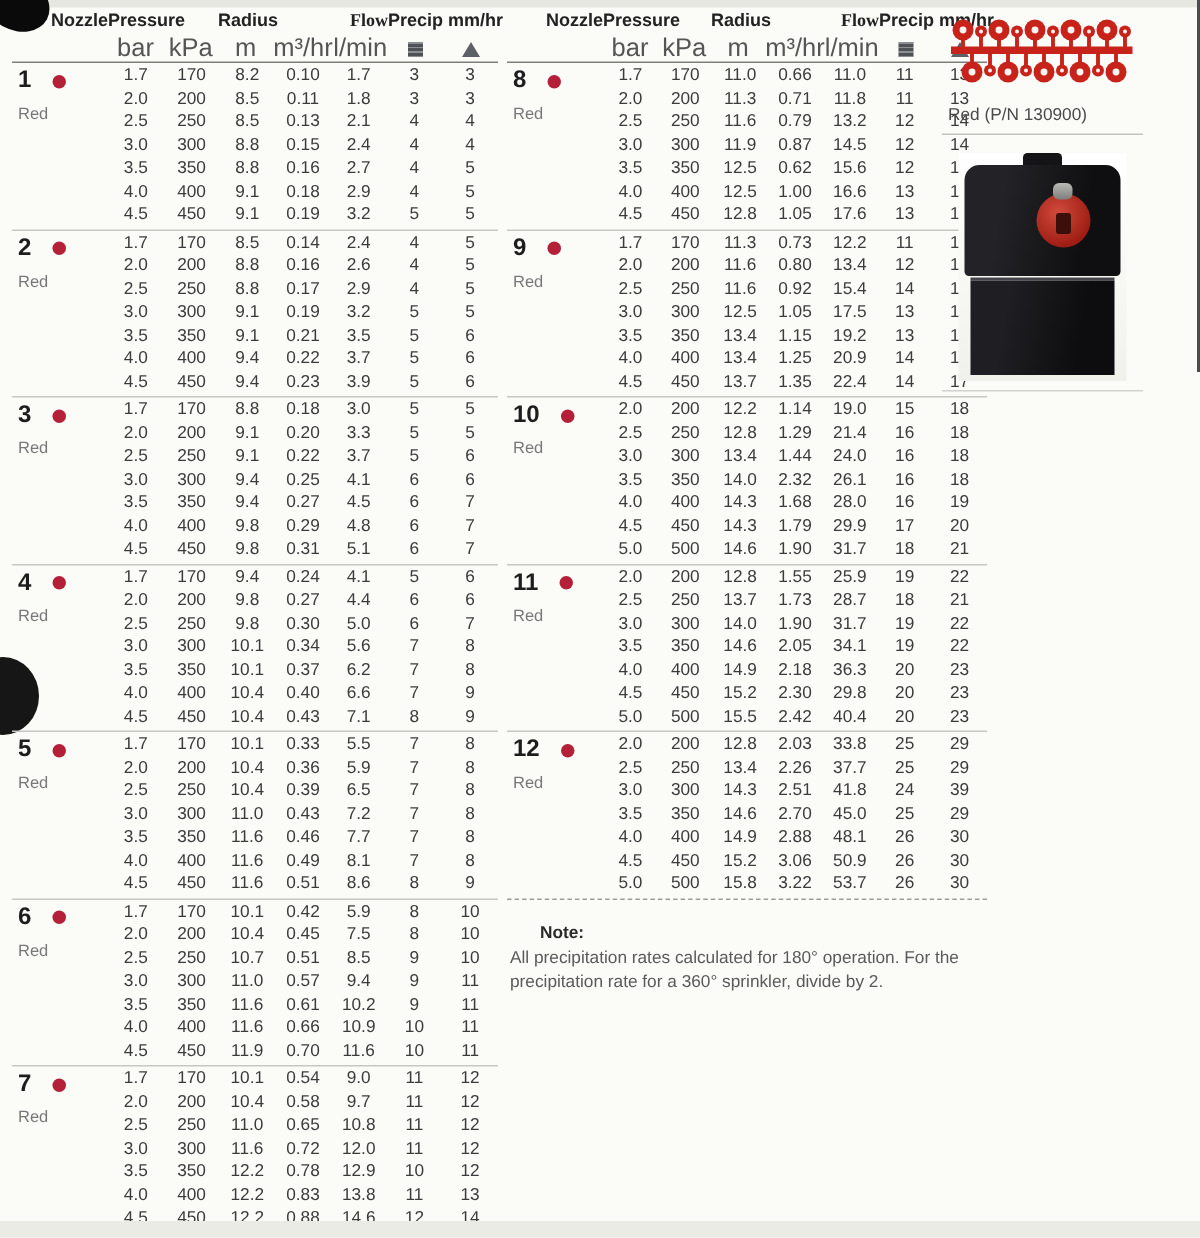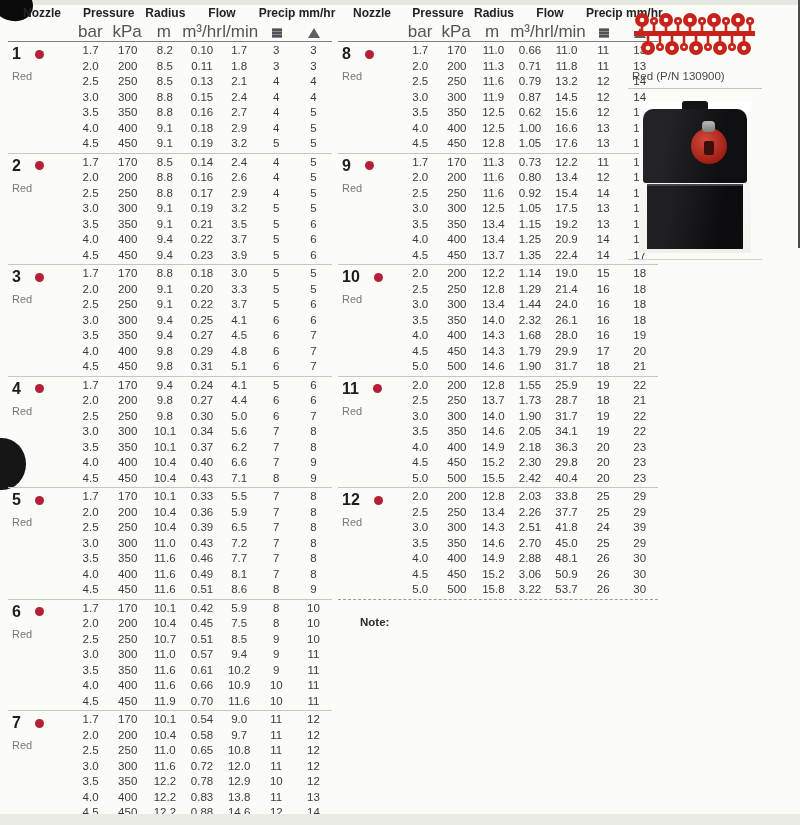--- a/index.html
+++ b/index.html
@@ -15,24 +15,24 @@
   .edge-line{position:absolute;top:0;right:0;width:2px;height:248px;background:#4c4c4c;}
 
   .datatable{position:absolute;top:4px;}
   #table-left{left:8px;width:324px;}
   #table-right{left:338px;width:320px;}
 
   .thead{border-bottom:1px solid #7e7e7a;padding-bottom:2px;}
   .th-row1,.th-row2{display:grid;grid-template-columns:64px repeat(7,1fr);align-items:center;}
   .th-row1{height:18px;font-weight:bold;font-size:12px;color:#222;}
   .th-row2{height:17px;font-size:17px;color:#555;}
-  .th-nozzle{grid-column:1;text-align:center;padding-left:4px;}
-  .th-pressure{grid-column:2/span 2;text-align:center;}
+  .th-nozzle{grid-column:1;text-align:right;padding-left:4px;}
+  .th-pressure{grid-column:2/span 2;}
   .th-radius{grid-column:4;text-align:center;}
-  .th-flow{grid-column:5/span 2;text-align:center;}
+  .th-flow{grid-column:5/span 2;text-align:right;font-family:Liberation Serif, serif;}
   .th-precip{grid-column:7/span 2;text-align:center;white-space:nowrap;}
   .u{text-align:center;}
   .u:first-child{grid-column:1;}
 
   .sq-icon{display:inline-block;width:10px;height:10px;vertical-align:middle;
     background:#4e5256;
     background-image:repeating-linear-gradient(0deg,rgba(255,255,255,.35) 0 1px,transparent 1px 3px);}
   .tri-icon{display:inline-block;width:0;height:0;vertical-align:middle;
     border-left:6px solid transparent;border-right:6px solid transparent;border-bottom:10px solid #5d6165;}
 
@@ -811,20 +811,21 @@
         <span class="cell">15.8</span>
         <span class="cell">3.22</span>
         <span class="cell">53.7</span>
         <span class="cell">26</span>
         <span class="cell">30</span>
       </div>
     </div>
 
   <div class="note">
     <div class="note-title">Note:</div>
+    <div class="note-body">All precipitation rates calculated for 180° operation. For the precipitation rate for a 360° sprinkler, divide by 2.</div>
   </div>
 </div>
 
 <div class="sidebar">
   <div class="tree-wrap">
     <svg width="126" height="48" viewBox="0 0 126 48">
       <g stroke="#c8231a" stroke-width="2.6">
         <line x1="10" y1="14" x2="10" y2="23"></line>
           <line x1="22" y1="13" x2="22" y2="23"></line>
         <line x1="34" y1="14" x2="34" y2="23"></line>

